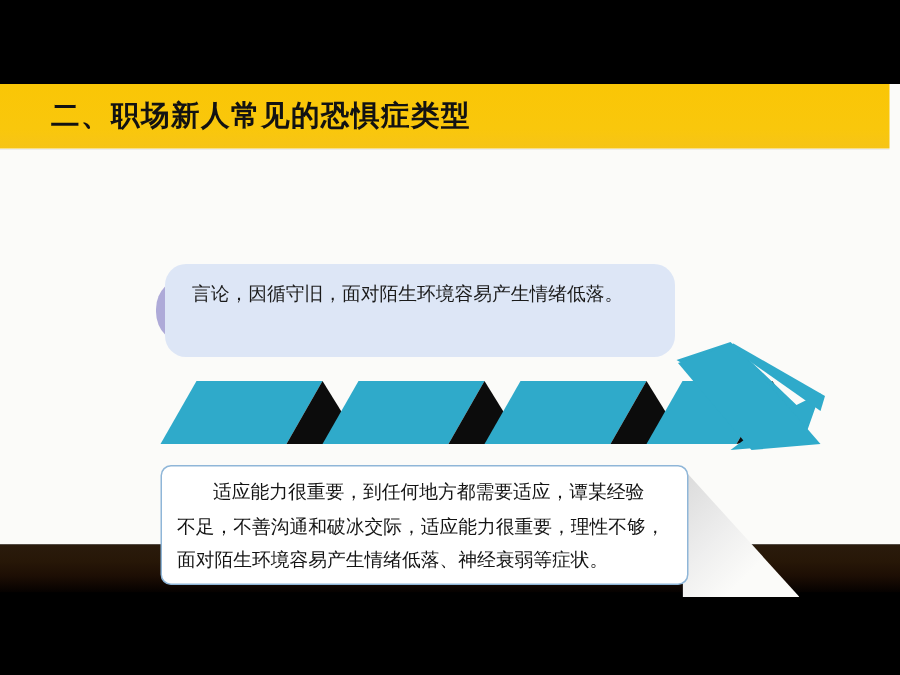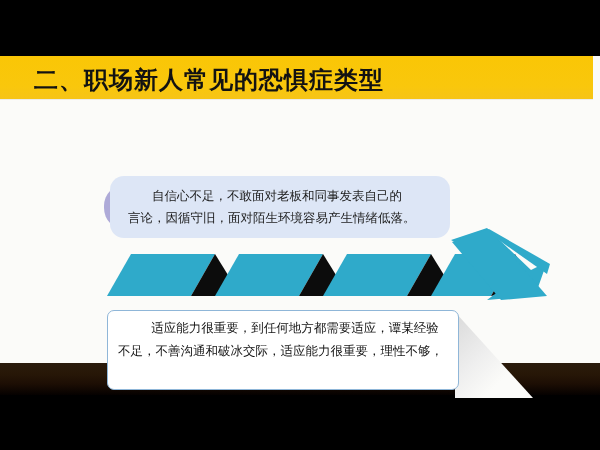--- a/index.html
+++ b/index.html
@@ -37,21 +37,21 @@
   }
 
   
   .title-bar{
     position:absolute;left:0;top:0;width:593px;height:43px;
     background:linear-gradient(to bottom,#fac606 0%,#f9c70c 70%,#f6c417 100%);
     box-shadow:0 1px 0 rgba(0,0,0,0.06);
   }
   .title-text{
     position:absolute;left:34px;top:8px;
-    font-size:24px;font-weight:bold;color:#121212;
+    font-size:19px;font-weight:bold;color:#121212;
     letter-spacing:1px;
     white-space:nowrap;
     font-family:"DejaVu Sans","Liberation Sans",sans-serif;
   }
 
   
   .bubble-top{
     position:absolute;left:110px;top:120px;width:340px;height:62px;
     background:#dde6f6;
     border-radius:14px;
@@ -88,21 +88,21 @@
     border-radius:7px;
     box-sizing:border-box;
     padding:6px 10px 0 10px;
     z-index:5;
   }
   .box-line{
     font-size:12.5px;color:#141414;line-height:22.5px;
     white-space:nowrap;
     font-family:"DejaVu Sans","Liberation Sans",sans-serif;
   }
-  .box-line.indent{ text-indent:24px;text-align:center; }
+  .box-line.indent{ text-indent:24px; }
 
   .curl-shadow{
     position:absolute;left:455px;top:256px;width:78px;height:86px;
     background:linear-gradient(135deg,#d9d9d9 0%,#eeeeee 42%,#fbfbf9 70%,#fbfbf9 100%);
     clip-path:polygon(0 0,100% 100%,0 100%);
     z-index:3;
   }
 </style>
 </head>
 <body>
@@ -113,21 +113,20 @@
 
   <div class="canvas">
 
     <div class="title-bar">
       <div class="title-text">二、职场新人常见的恐惧症类型</div>
     </div>
 
     <div class="bubble-cap"></div>
     <div class="bubble-top">
       <div class="bubble-top-inner">
-        <div class="bubble-line indent">自信心不足，不敢面对老板和同事发表自己的</div>
         <div class="bubble-line">言论，因循守旧，面对陌生环境容易产生情绪低落。</div>
       </div>
     </div>
 
     <div class="arrow-wrap">
       <svg width="455" height="72" viewBox="0 0 455 72" xmlns="http://www.w3.org/2000/svg">
 
         <polygon points="12,68 36,26 120,26 96,68" fill="#2faaca"></polygon>
         <polygon points="96,68 120,26 146,68" fill="#0c0c0c"></polygon>
 
@@ -144,20 +143,21 @@
         <polygon points="357,14 394,1 452,68 406,72" fill="#2faaca"></polygon>
         <polygon points="394,1 455,36 452,46 398,8" fill="#2faaca"></polygon>
       </svg>
     </div>
 
     <div class="curl-shadow"></div>
 
     <div class="box-bottom">
       <div class="box-line indent">适应能力很重要，到任何地方都需要适应，谭某经验</div>
       <div class="box-line">不足，不善沟通和破冰交际，适应能力很重要，理性不够，</div>
+      <div class="box-line">面对陌生环境容易产生情绪低落、神经衰弱等症状。</div>
     </div>
 
   </div>
 
   <div class="band-brown"></div>
   <div class="band-bottom"></div>
 
 </div>
 
 </body></html>

